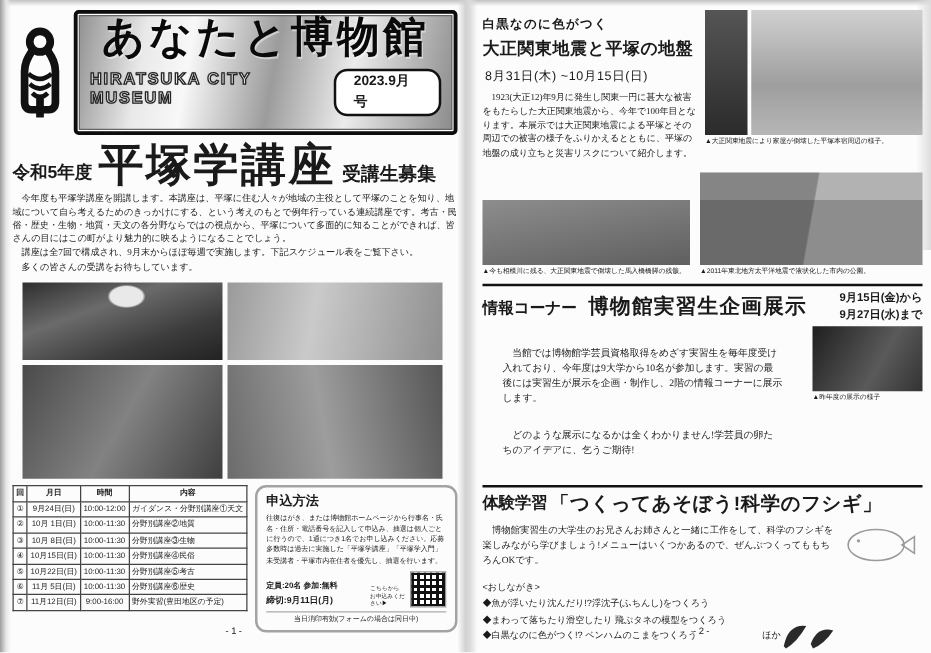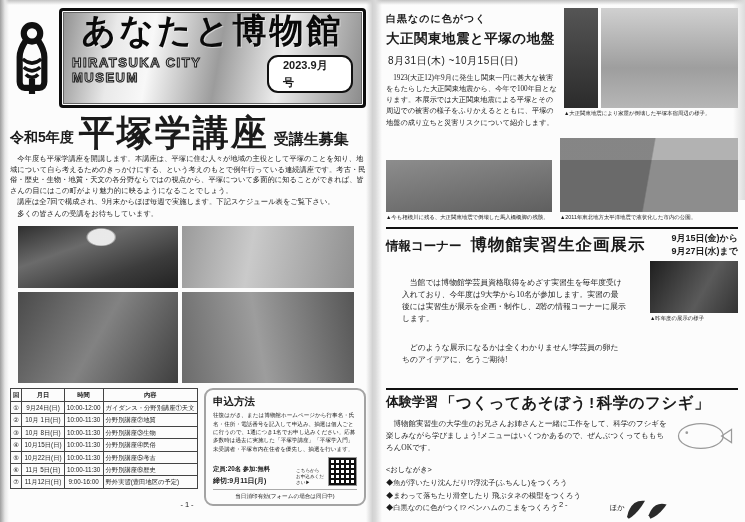--- a/index.html
+++ b/index.html
@@ -109,21 +109,21 @@
   .sec2-dates{font-size:9px;font-weight:700;line-height:1.4;}
 
   .sec2-row{display:flex;gap:8px;margin-top:4px;}
   .sec2-body{flex:1;font-family:"Liberation Serif",serif;font-size:7.8px;line-height:1.55;}
   .sec2-body p{margin:16px;}
   .sec2-photo-col{width:88px;}
   .ph-exhibit{height:52px;background:linear-gradient(120deg,#1f1f1f,#5a5a5a 60%,#333);}
 
   .sec3-head{display:flex;align-items:flex-start;gap:2px;margin-top:3px;}
   .kicker3{font-size:13px;font-weight:800;}
-  .sec3-title{font-size:15.5px;font-weight:800;letter-spacing:.5px;font-family:Liberation Mono, monospace;}
+  .sec3-title{font-size:15.5px;font-weight:800;letter-spacing:.5px;}
 
   .sec3-row{display:flex;gap:6px;}
   .sec3-body{width:284px;font-family:"Liberation Serif",serif;font-size:7.5px;line-height:1.6;margin:4px 0 0;}
   .fish-wrap{width:58px;display:flex;align-items:center;justify-content:center;}
 
   .sec3-bottom{position:relative;margin-top:6px;}
   .menu{font-size:7.3px;line-height:1.75;}
   .menu-more{margin-left:50px;}
   .seeds-wrap{position:absolute;right:66px;top:26px;}
   .benham-wrap{position:absolute;right:8px;top:62px;}

